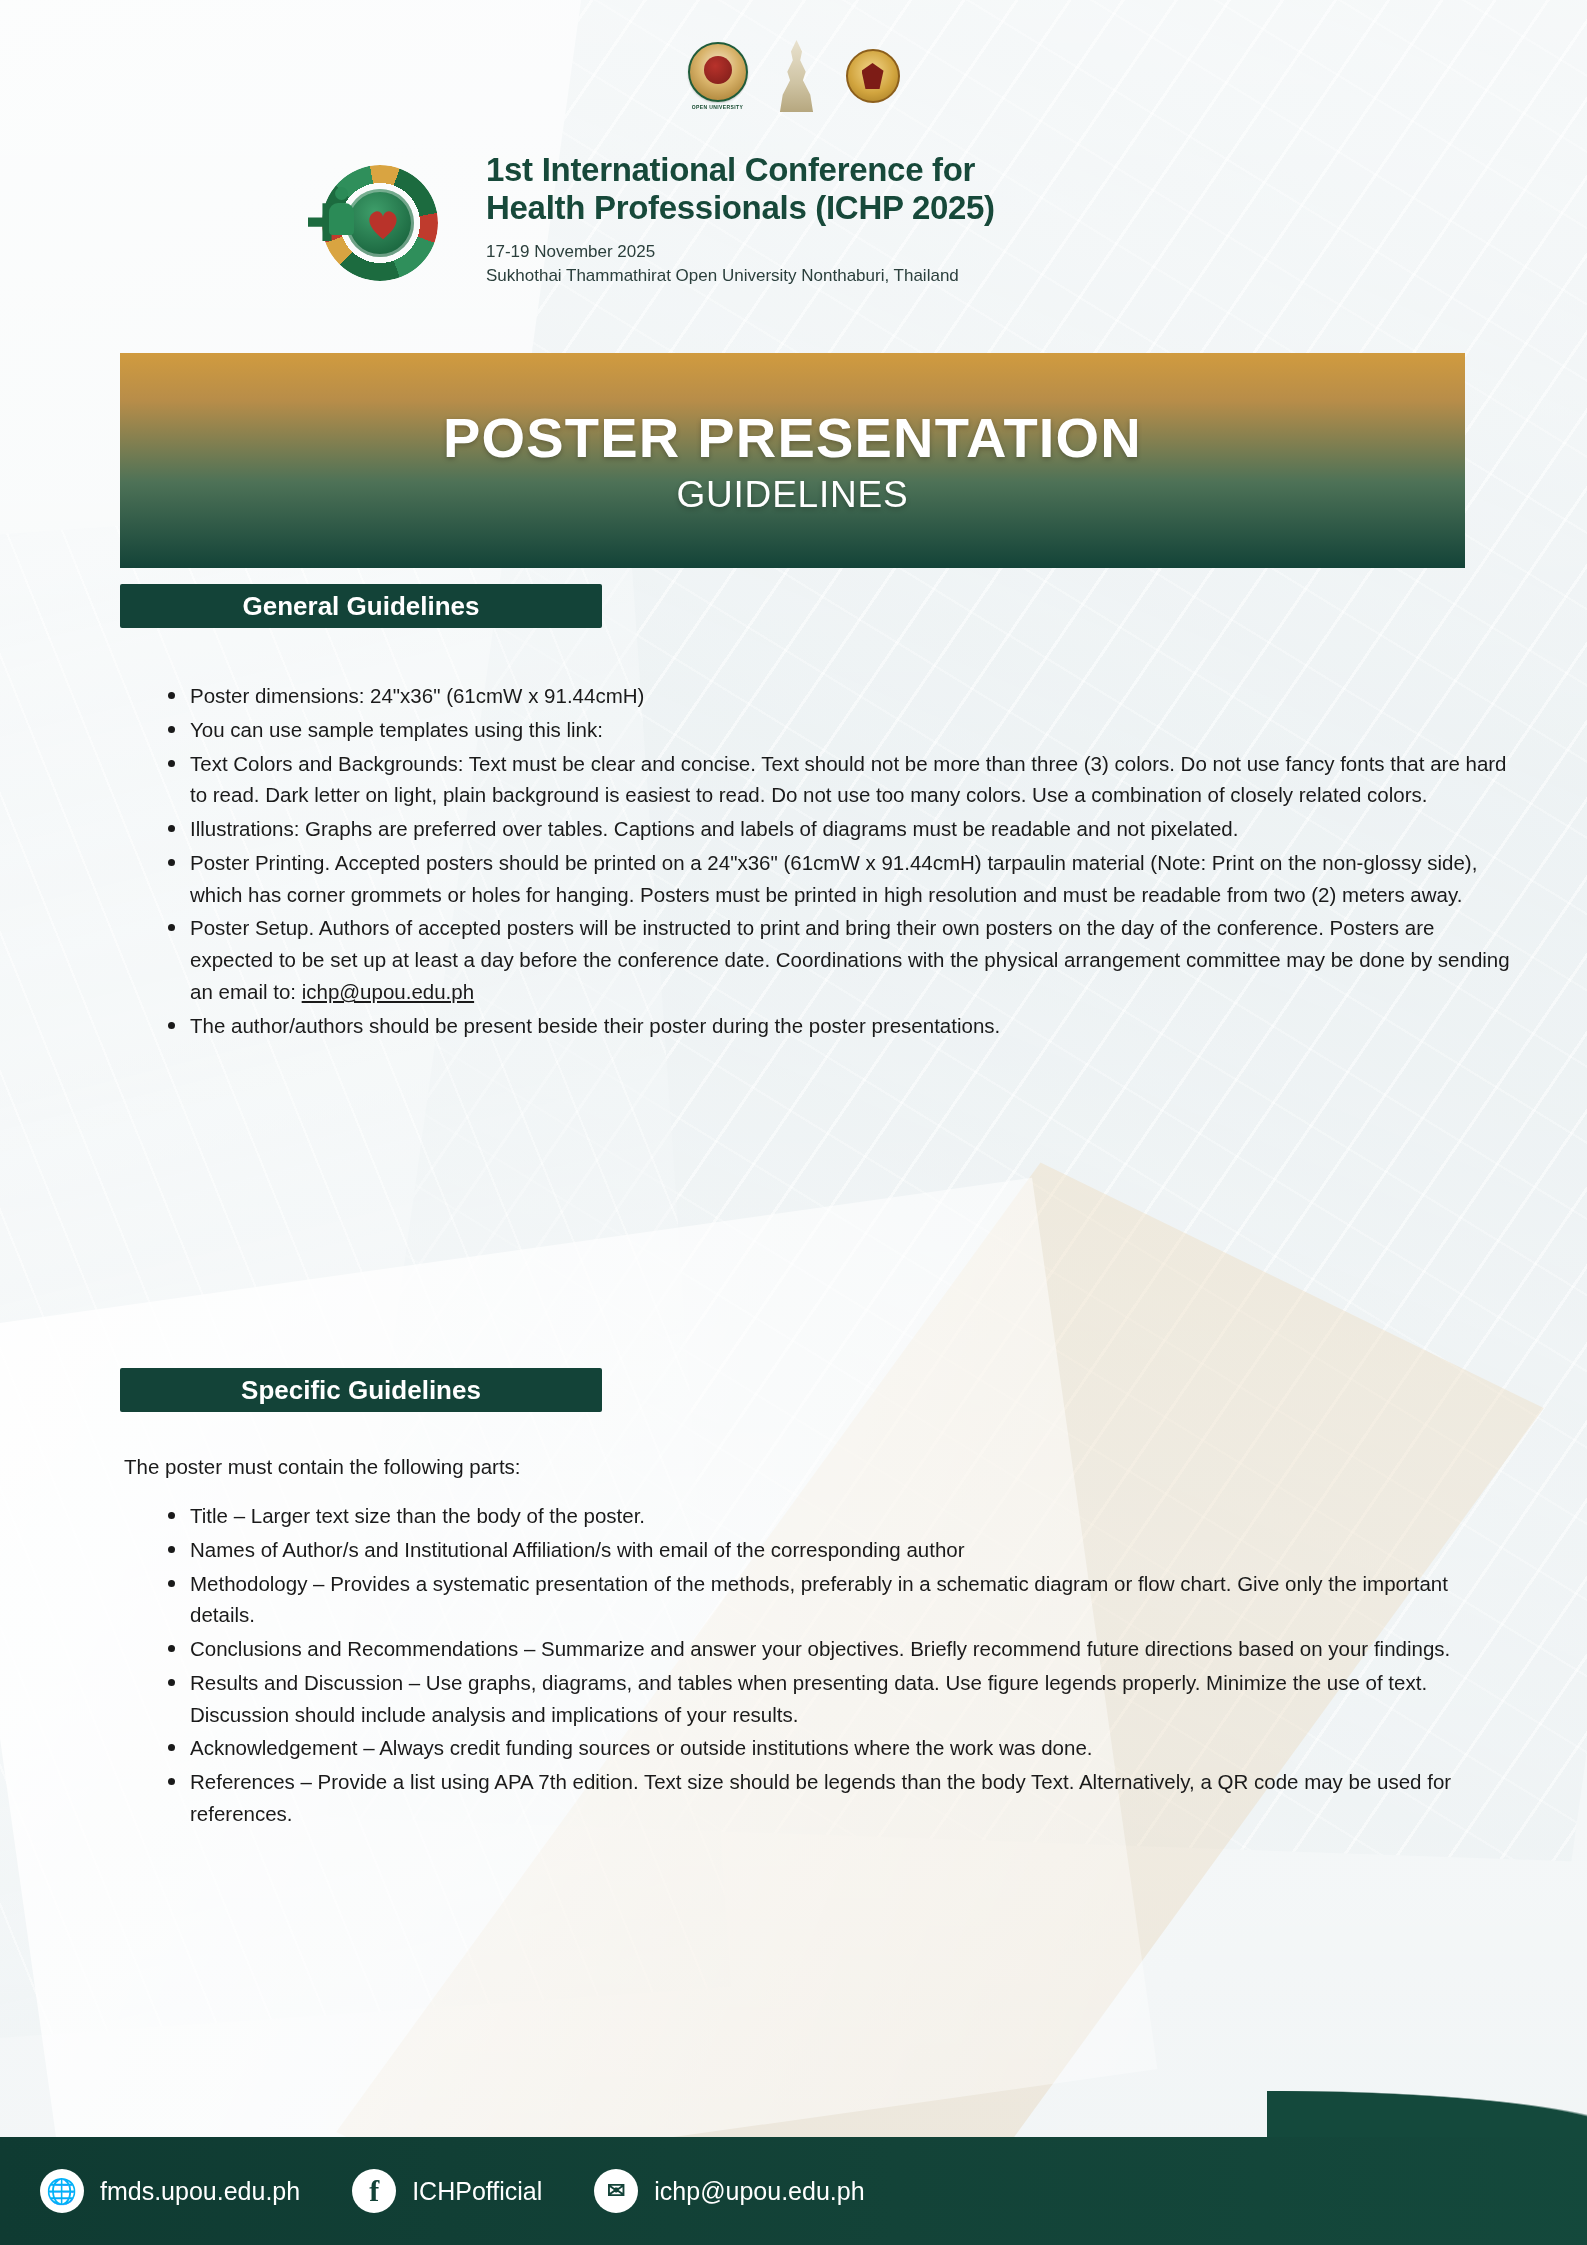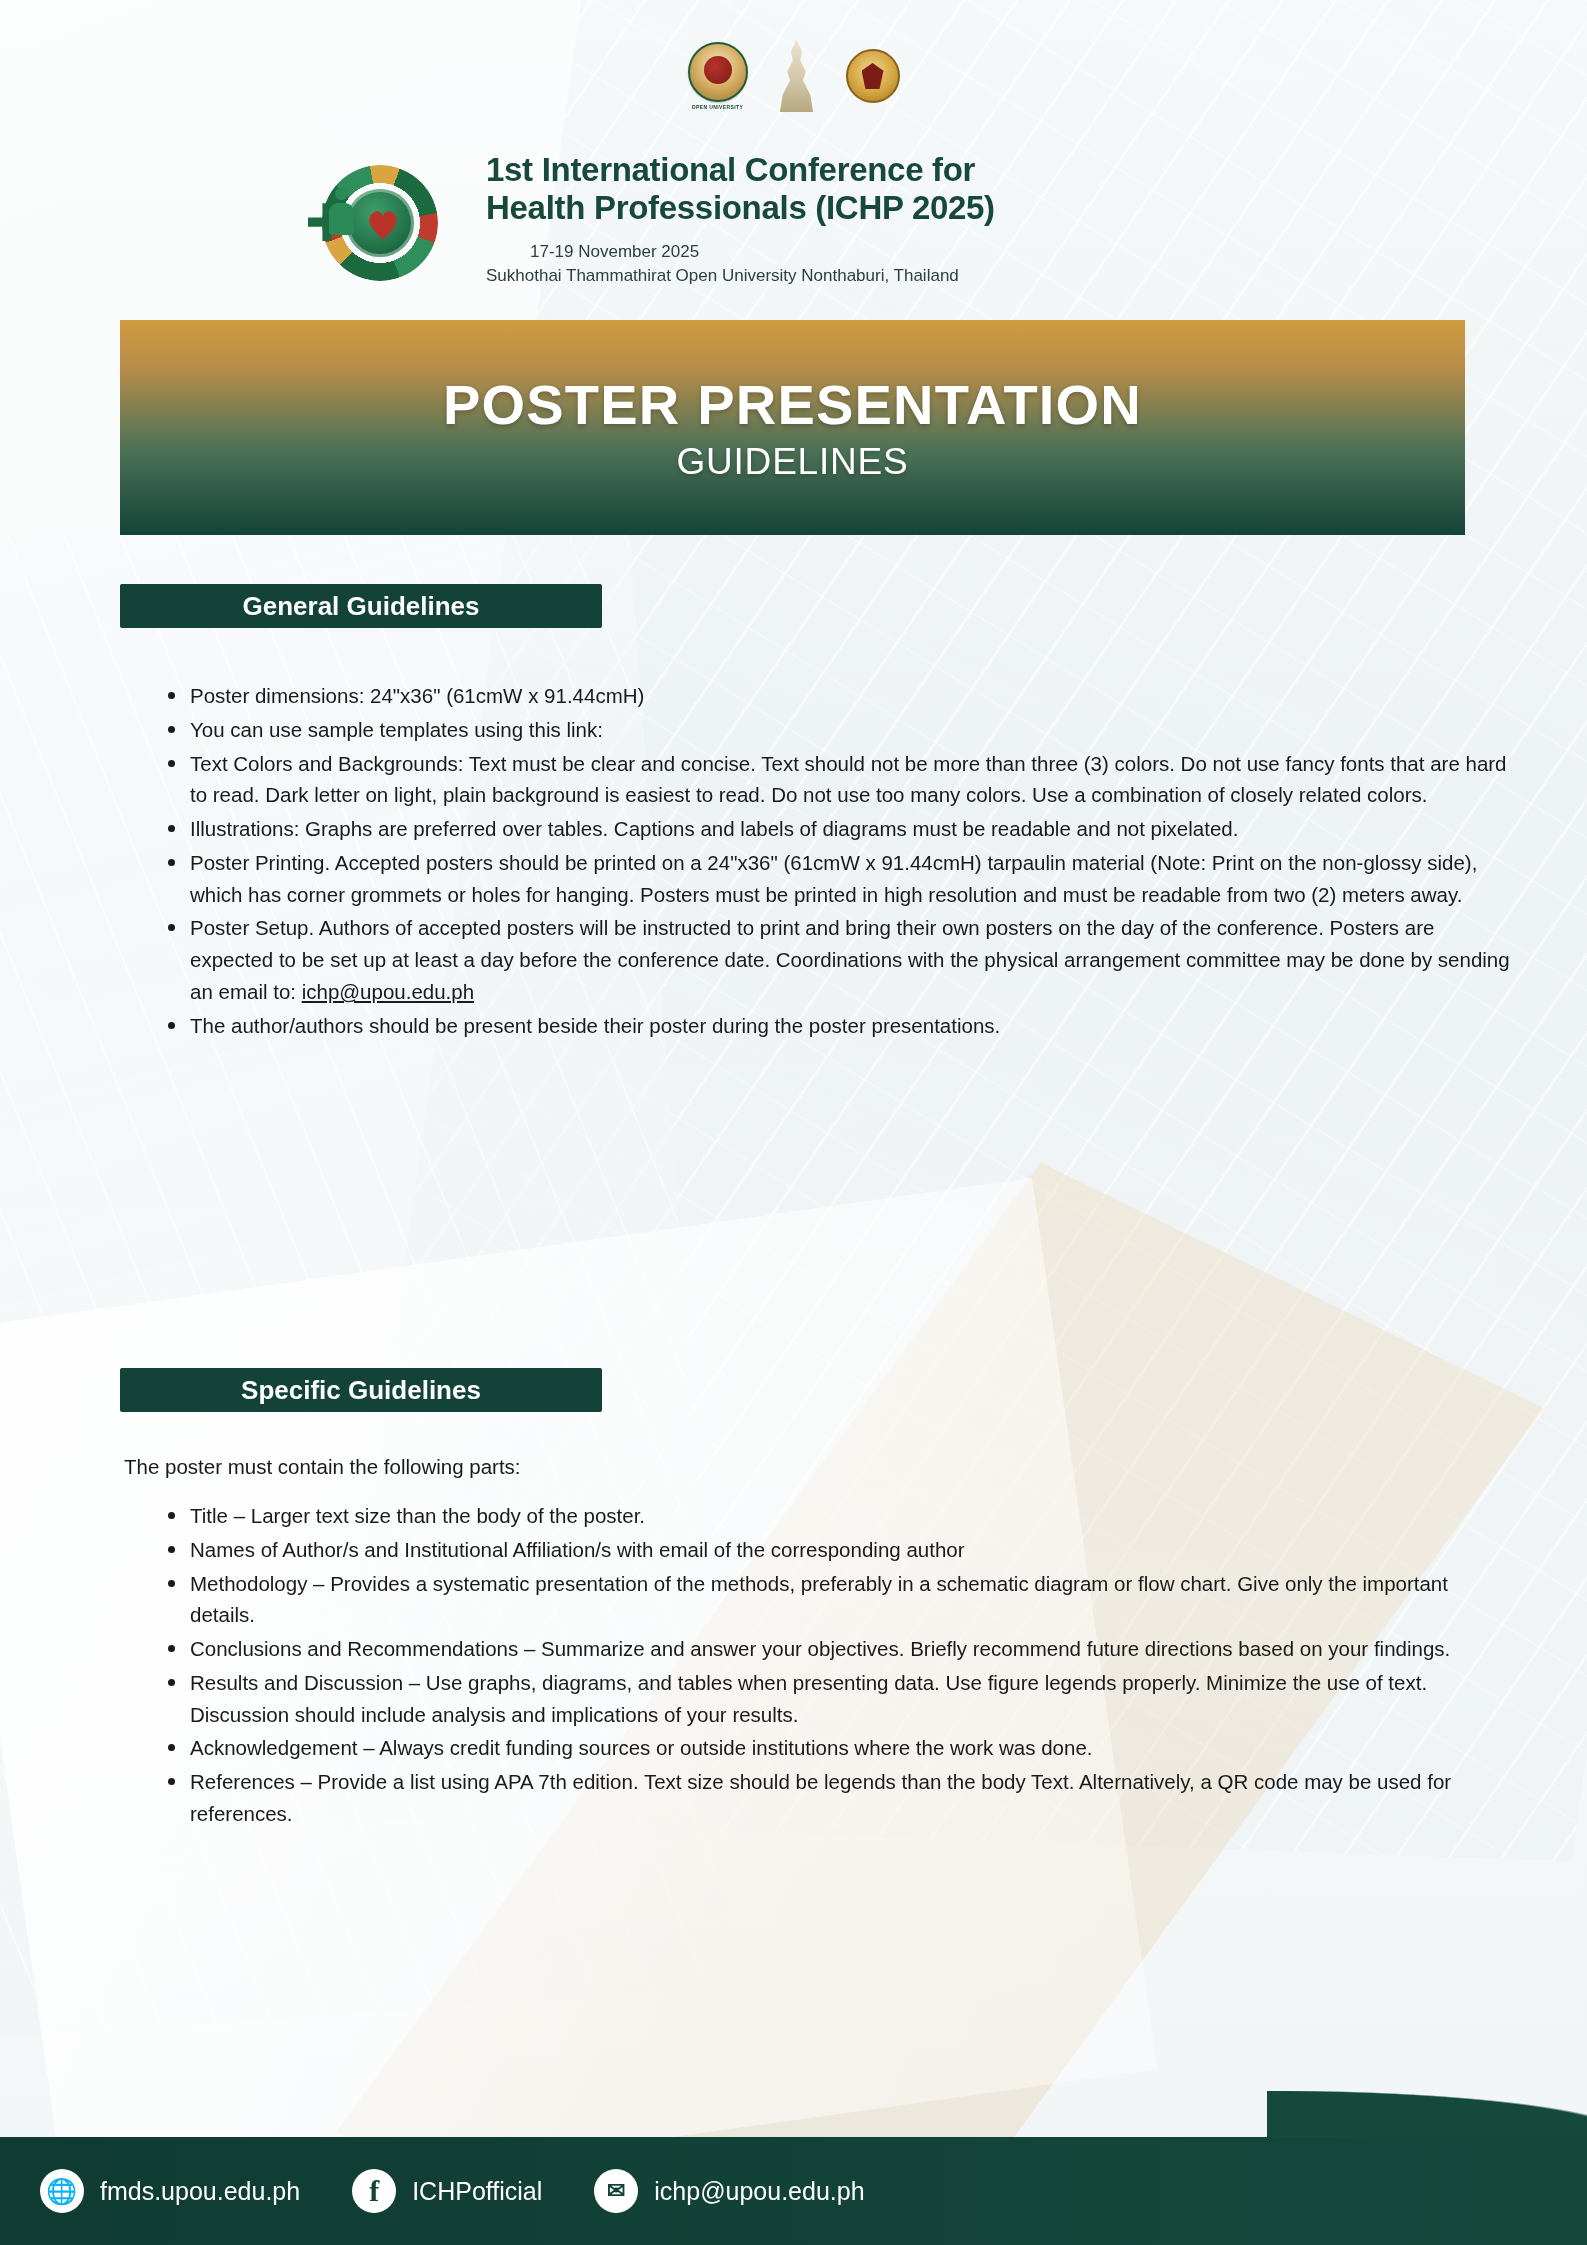--- a/index.html
+++ b/index.html
@@ -222,33 +222,32 @@
     font-weight: 800;
     color: #17493a;
     line-height: 1.14;
     letter-spacing: -0.3px;
   }
   .conf-date {
     margin-top: 14px;
     font-size: 17px;
     color: #2b3f3c;
     line-height: 1.38;
-    margin-left: 44px;
   }
   .conf-venue {
     font-size: 17px;
     color: #2b3f3c;
     line-height: 1.38;
   }
 
   
   .banner {
     position: absolute;
     left: 120px;
-    top: 320px;
+    top: 353px;
     width: 1345px;
     height: 215px;
     background: linear-gradient(180deg, #d09b3f 0%, #b88d49 22%, #4e7257 60%, #134338 100%);
     display: flex;
     flex-direction: column;
     align-items: center;
     justify-content: center;
     color: #ffffff;
   }
   .banner-line1 {

